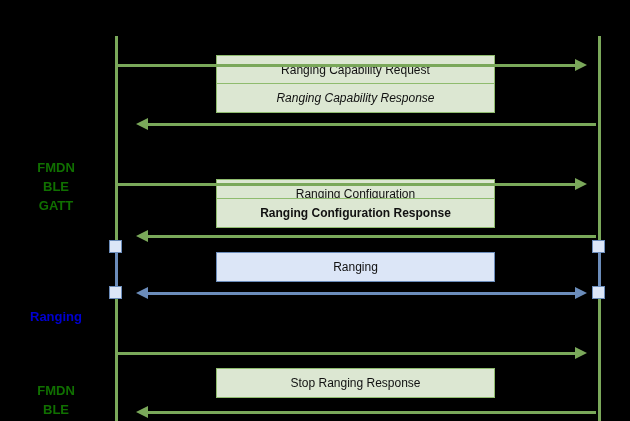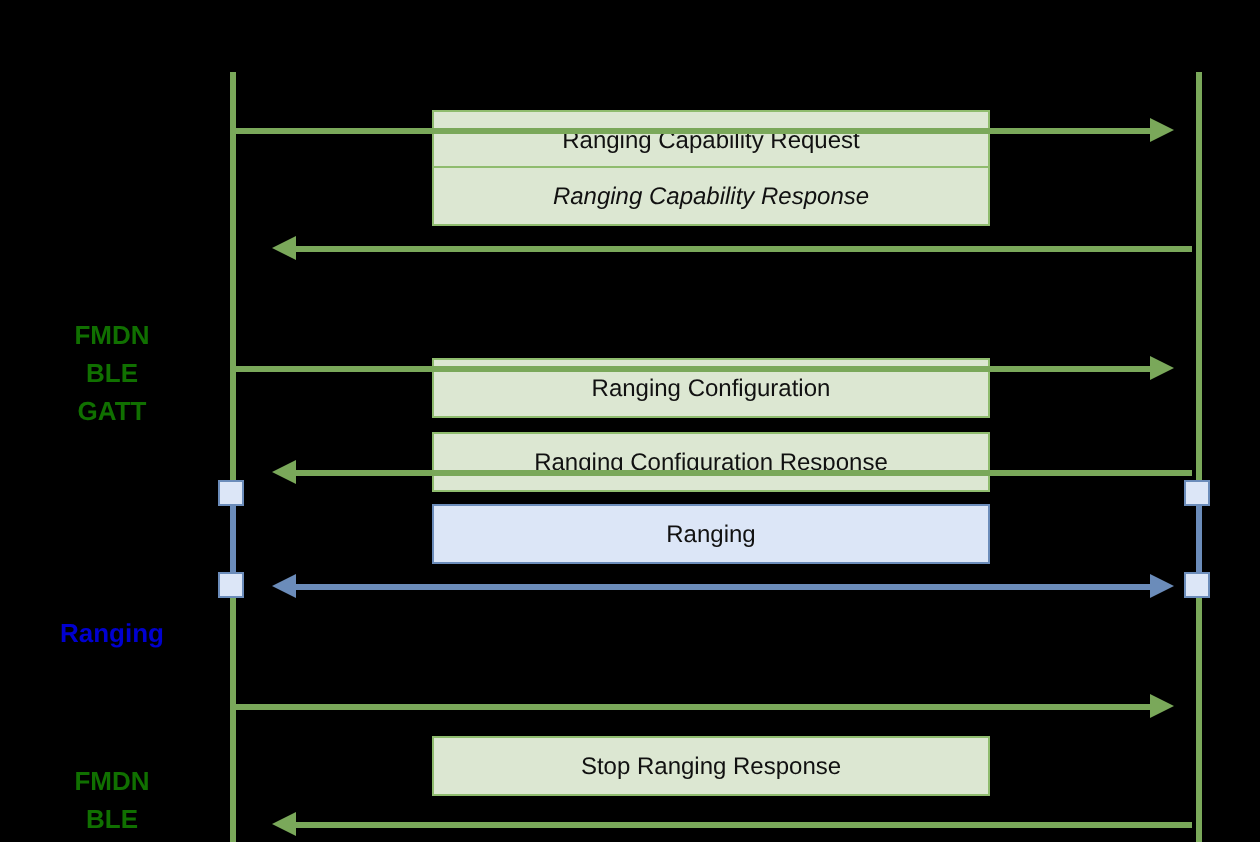--- a/index.html
+++ b/index.html
@@ -72,21 +72,21 @@
   <div class="msgbox green" style="top:83px;font-style:italic;">Ranging Capability Response</div>
   <div class="arrow green" style="left:147px;top:123px;width:449px;">
     <span class="head l green"></span>
   </div>
 
   <div class="msgbox green" style="top:143px;margin-top:36px;">Ranging Configuration</div>
   <div class="arrow green" style="left:117px;top:183px;width:459px;">
     <span class="head r green"></span>
   </div>
 
-  <div class="msgbox green" style="top:216px;">Ranging Configuration Response</div>
+  <div class="msgbox green" style="top:198px;font-weight:bold;">Ranging Configuration Response</div>
   <div class="arrow green" style="left:147px;top:235px;width:449px;">
     <span class="head l green"></span>
   </div>
 
   <div class="msgbox blue" style="top:252px;">Ranging</div>
   <div class="arrow blue" style="left:147px;top:292px;width:429px;">
     <span class="head l blue"></span>
     <span class="head r blue"></span>
   </div>
 

